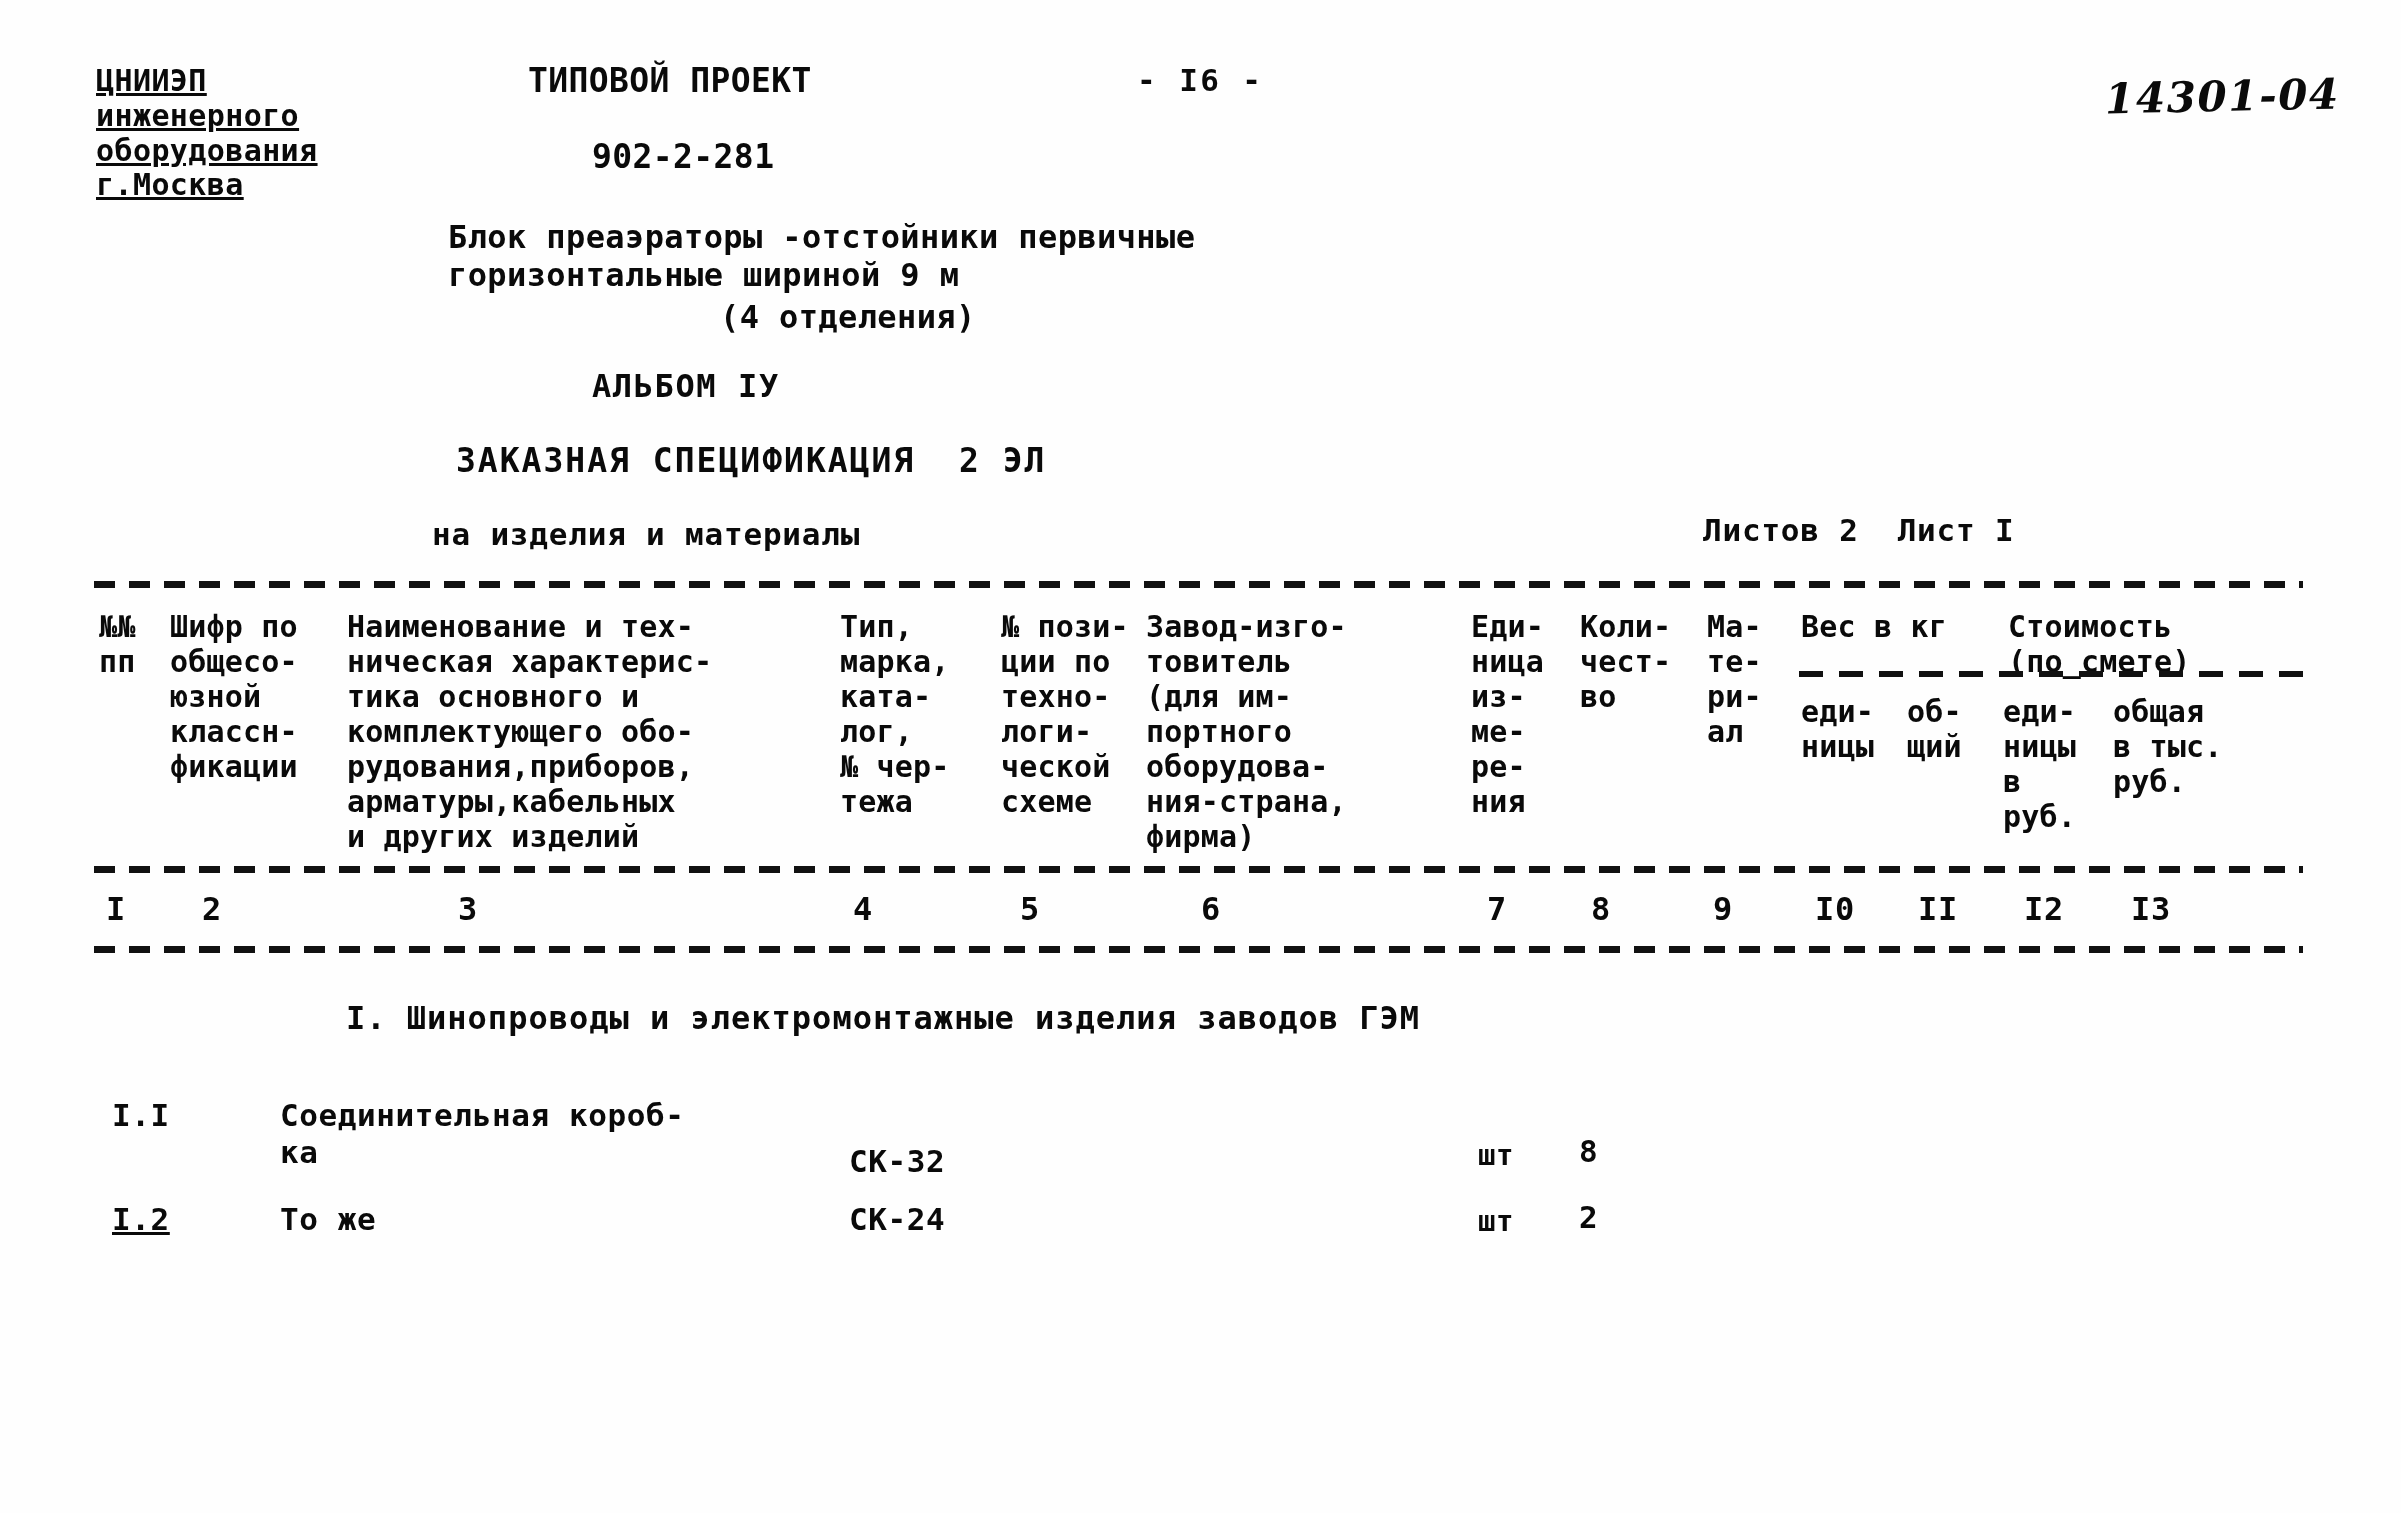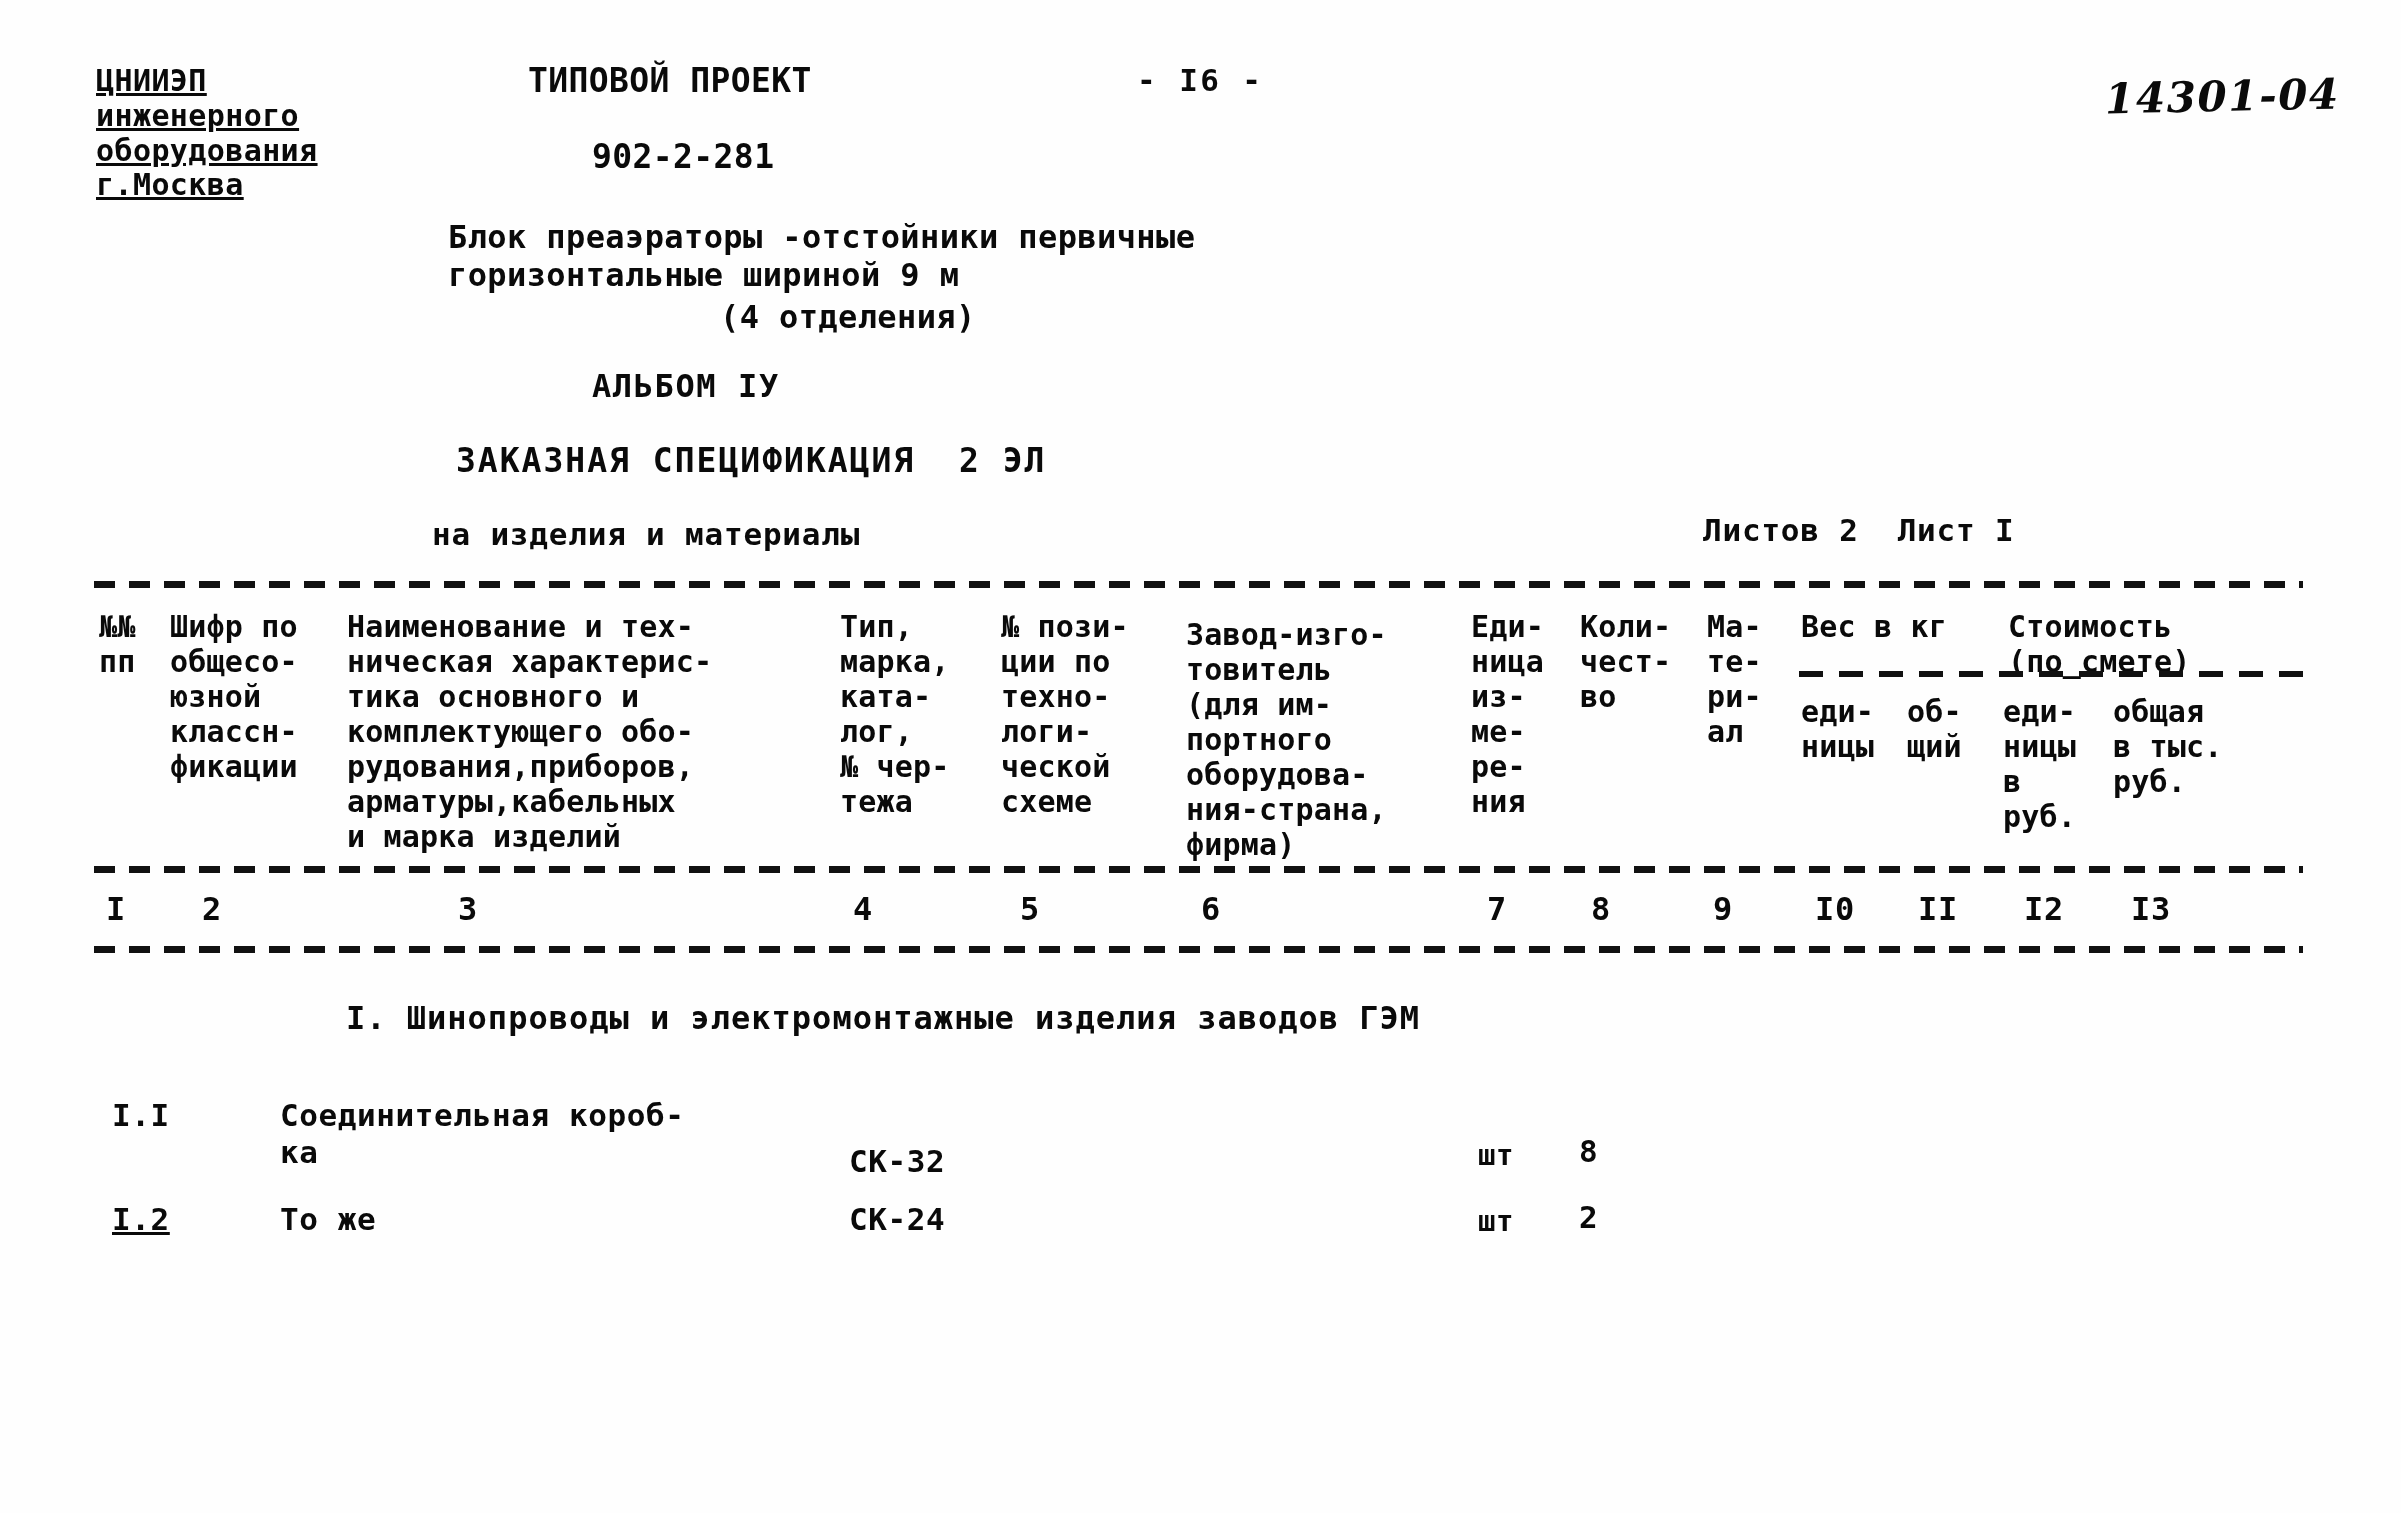--- a/index.html
+++ b/index.html
@@ -149,37 +149,37 @@
 юзной
 классн-
 фикации</div>
 
   <div class="hd" style="left:347px; top:610px; width:480px;">Наименование и тех-
 ническая характерис-
 тика основного и
 комплектующего обо-
 рудования,приборов,
 арматуры,кабельных
-и марка изделий</div>
+и других изделий</div>
 
   <div class="hd" style="left:840px; top:610px; width:144px;">Тип,
 марка,
 ката-
 лог,
 № чер-
 тежа</div>
 
   <div class="hd" style="left:1001px; top:610px; width:160px;">№ пози-
 ции по
 техно-
 логи-
 ческой
 схеме</div>
 
-  <div class="hd" style="left:1186px; top:610px; width:232px;margin-top:8px;">Завод-изго-
+  <div class="hd" style="left:1146px; top:610px; width:232px;">Завод-изго-
 товитель
 (для им-
 портного
 оборудова-
 ния-страна,
 фирма)</div>
 
   <div class="hd" style="left:1471px; top:610px; width:88px;">Еди-
 ница
 из-

